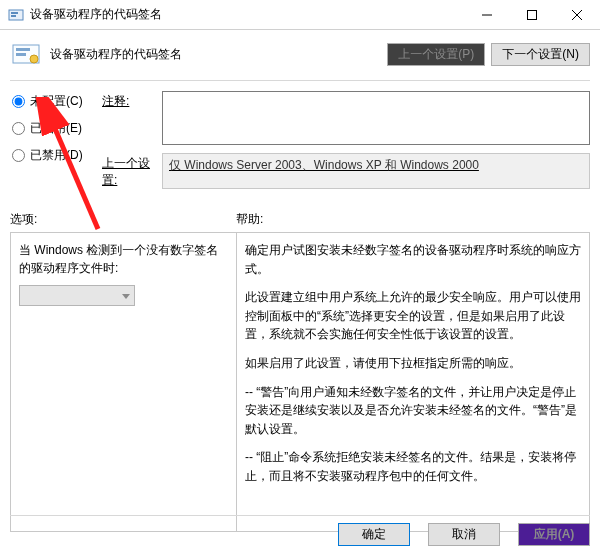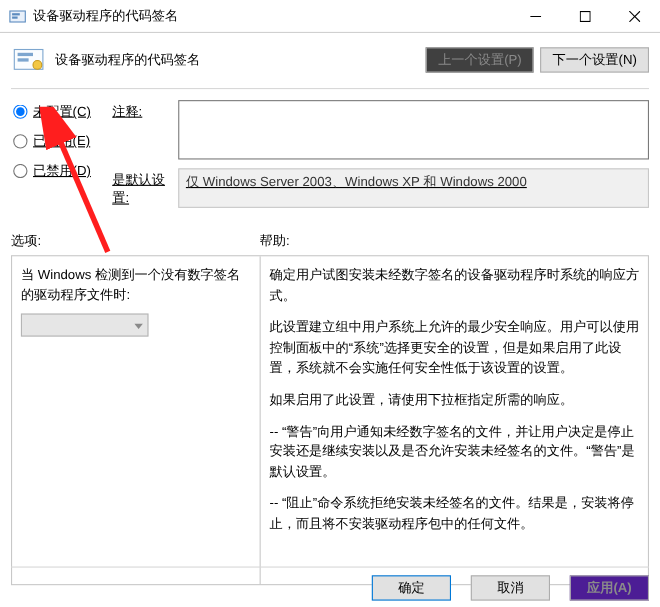--- a/index.html
+++ b/index.html
@@ -13,21 +13,21 @@
   .winbtn.close { width:46px; }
   .content { padding:8px 10px 0 10px; }
   .header-row { display:flex; align-items:center; margin-bottom:10px; }
   .header-icon { width:32px; height:32px; margin-right:8px; display:flex; align-items:center; justify-content:center; }
   .header-title { flex:0 0 auto; font-size:12px; }
   .header-spacer { flex:1 1 auto; }
   .navbtn { height:23px; min-width:82px; padding:0 10px; border:1px solid #adadad; background:#e1e1e1; margin-left:6px; font-size:12px; }
   .navbtn:disabled { color:#8a8a8a; background:#404040; }
   .divider { height:1px; background:#d8d8d8; margin:0 0 10px 0; }
   .config-area { display:flex; }
-  .radio-col { width:92px;text-decoration:underline; }
+  .radio-col { width:92px; }
   .radio-item { display:flex; align-items:center; margin:2px 0 10px 2px; }
   .radio-item input { margin:0 5px 0 0; }
   .right-col { flex:1 1 auto;text-decoration:underline; }
   .field-row { display:flex; margin-bottom:8px; }
   .field-label { width:60px; padding-top:2px; }
   .comment-box { flex:1; height:54px; border:1px solid #7a7a7a; background:#fff; resize:none; font-size:12px; padding:2px; }
   .platform-box { flex:1; height:36px; border:1px solid #c8c8c8; background:#f0f0f0; padding:3px 6px; color:#333; }
   .section-labels { display:flex; margin-top:14px; margin-bottom:4px; }
   .sec-left { width:226px; }
   .panes { display:flex; border:1px solid #c8c8c8; height:300px; }
@@ -109,21 +109,21 @@
         <input type="radio" name="state" style="">
         <span>已禁用(D)</span>
       </label>
     </div>
     <div class="right-col">
       <div class="field-row">
         <span class="field-label">注释:</span>
         <textarea class="comment-box" style=""></textarea>
       </div>
       <div class="field-row">
-        <span class="field-label">是默认设置:</span>
+        <span class="field-label">上一个设置:</span>
         <div class="platform-box">仅 Windows Server 2003、Windows XP 和 Windows 2000</div>
       </div>
     </div>
   </div>
 
   <div class="section-labels">
     <span class="sec-left">选项:</span>
     <span>帮助:</span>
   </div>
 

